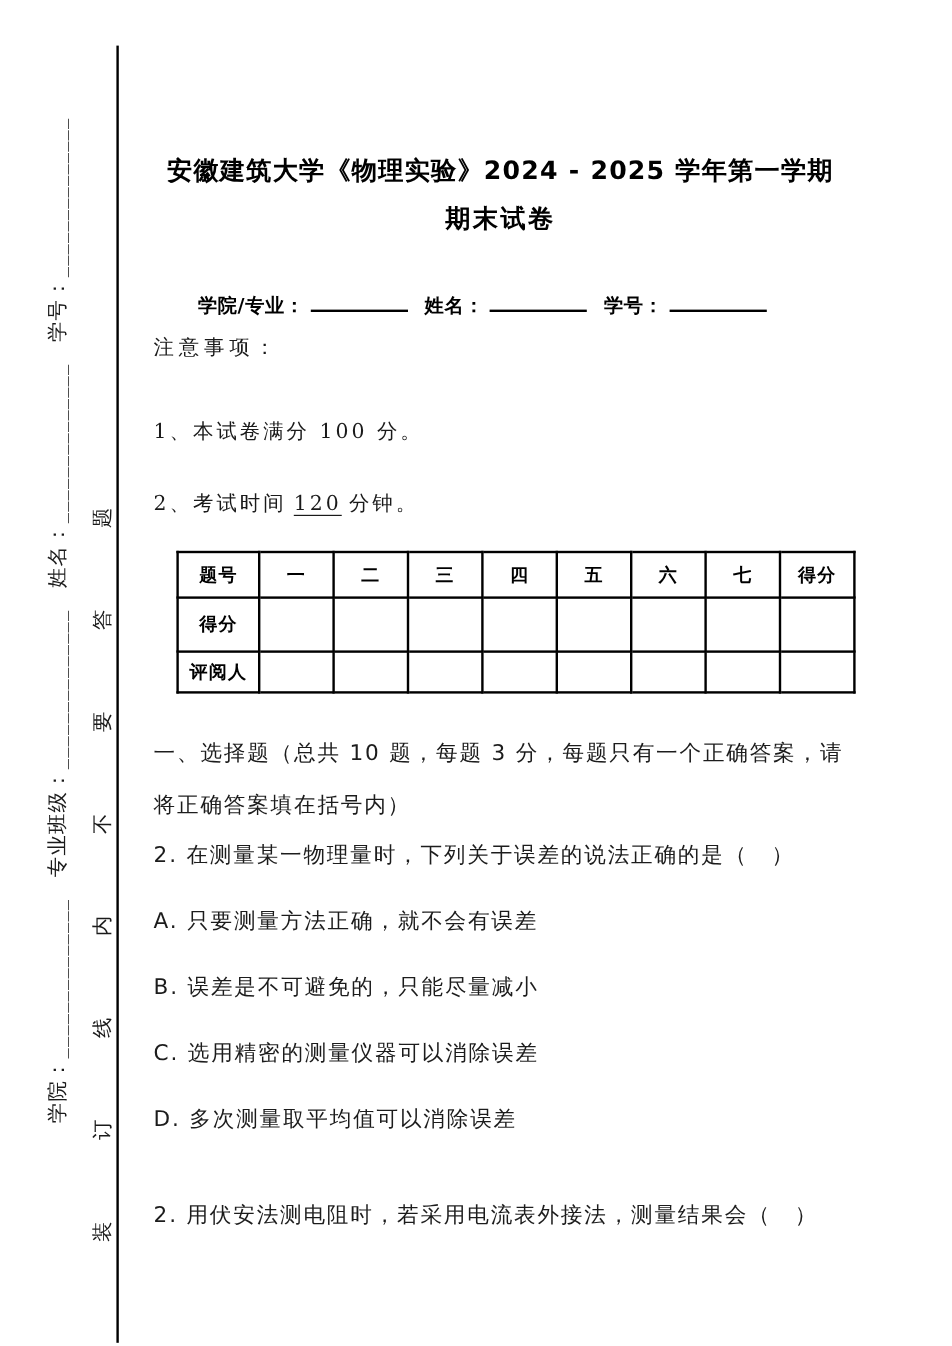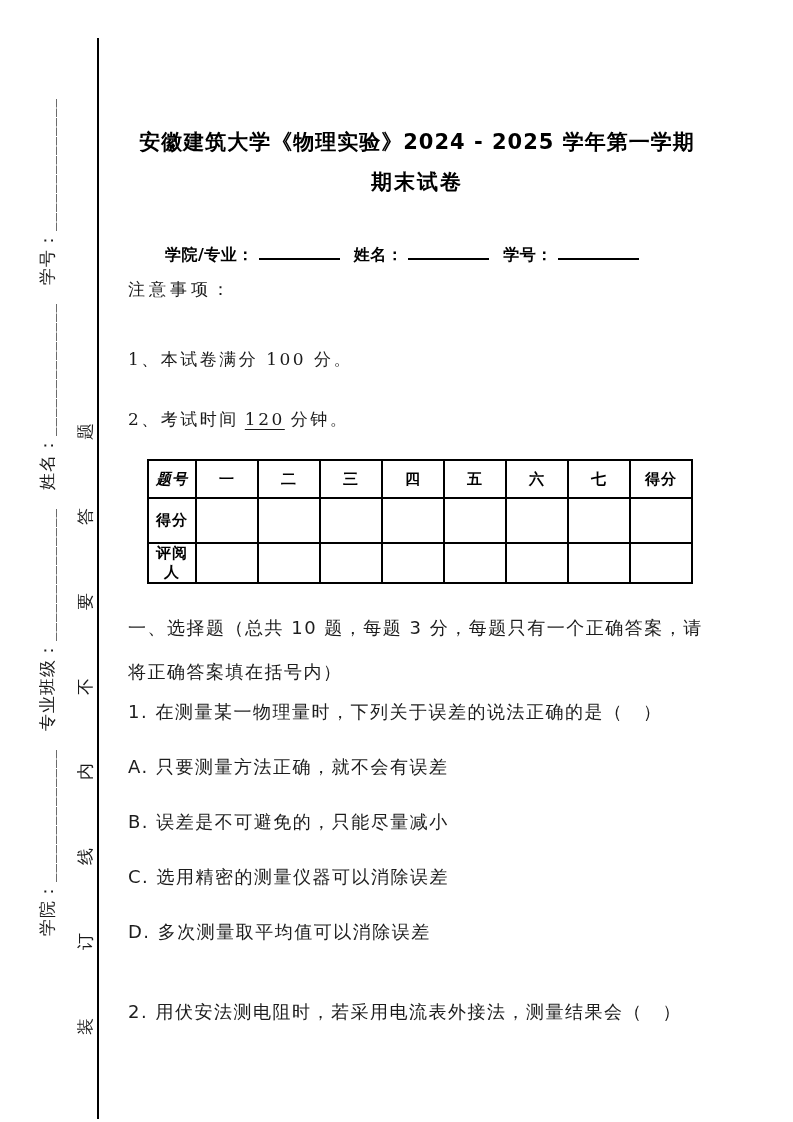--- a/index.html
+++ b/index.html
@@ -91,21 +91,21 @@
     border-collapse: collapse;
     table-layout: fixed;
   }
   .score-table td {
     border: 2px solid #000;
     text-align: center;
     vertical-align: middle;
     font-size: 15px; font-weight: bold; color: #000;
     letter-spacing: 1px;
   }
-  .score-table .col-label { width: 48px; font-style: italic; }
+  .score-table .col-label { width: 68px; }
   .score-table .col-num { width: 62px; }
   .score-table tr:nth-child(1) td { height: 38px; }
   .score-table tr:nth-child(2) td { height: 45px; }
   .score-table tr:nth-child(3) td { height: 34px; }
 
   .body-text {
     position: absolute; left: 128px;
     font-size: 18px; color: #1c1c1c;
     letter-spacing: 1.5px;
   }
@@ -178,21 +178,21 @@
       <td></td>
       <td></td>
       <td></td>
       <td></td>
       <td></td>
     </tr>
   </tbody>
     </table>
 
   <div class="body-text section-heading">一、选择题（总共 10 题，每题 3 分，每题只有一个正确答案，请将正确答案填在括号内）</div>
-  <div class="body-text q1">1. 在测量某一物理量时，下列关于误差的说法正确的是（　）</div>
+  <div class="body-text q1">2. 在测量某一物理量时，下列关于误差的说法正确的是（　）</div>
   <div class="body-text opt-a">A. 只要测量方法正确，就不会有误差</div>
   <div class="body-text opt-b">B. 误差是不可避免的，只能尽量减小</div>
   <div class="body-text opt-c">C. 选用精密的测量仪器可以消除误差</div>
   <div class="body-text opt-d">D. 多次测量取平均值可以消除误差</div>
   <div class="body-text q2">2. 用伏安法测电阻时，若采用电流表外接法，测量结果会（　）</div>
 
 
 </div>
 
 </body></html>

